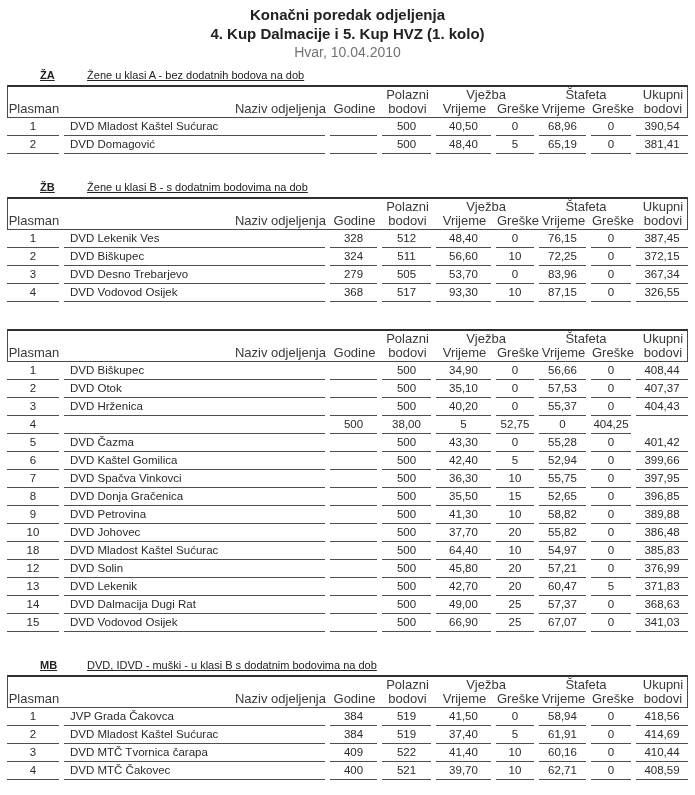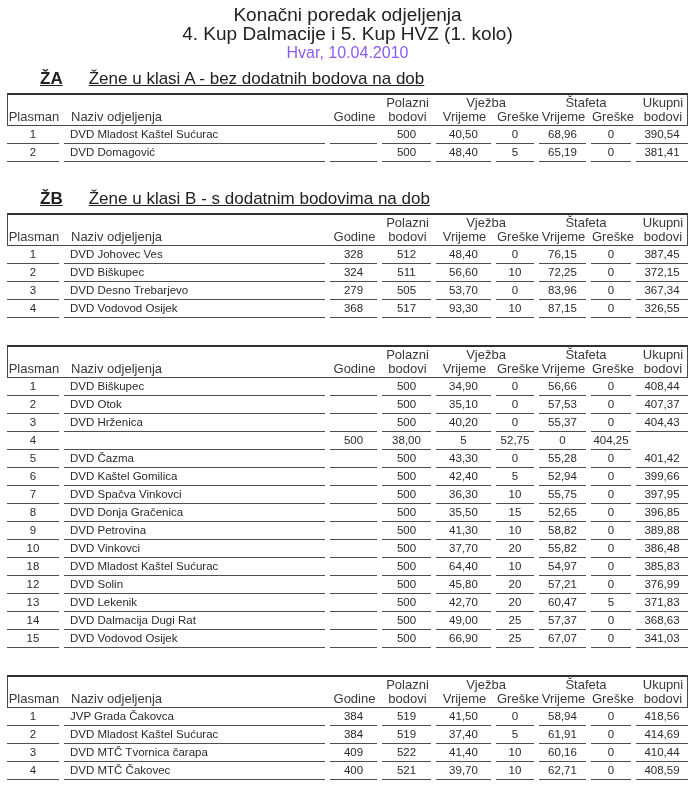--- a/index.html
+++ b/index.html
@@ -6,48 +6,48 @@
   html,body { width:695px; background:#ffffff; }
   body {
     font-family:"Liberation Sans","DejaVu Sans",sans-serif;
     color:#2e2e2e;
     -webkit-font-smoothing:antialiased;
   }
   .page { width:695px; height:795px; padding:5px 7px 0 7px; overflow:hidden; }
 
   
   .title-line1, .title-line2 {
-    text-align:center; font-weight:normal; font-size:19px; line-height:19px; color:#222;
+    text-align:center; font-weight:bold; font-size:15px; line-height:19px; color:#222;
   }
-  .date-line { text-align:center; font-size:16px; line-height:15px; margin-top:2px; color:#8b5cf6; }
+  .date-line { text-align:center; font-size:14px; line-height:15px; margin-top:2px; color:#737373; }
 
   
   .section { margin-top:27px; }
   .section:first-of-type { margin-top:9px; }
-  .sec-head { margin:0 0 4px 33px; font-size:17px; color:#222; }
+  .sec-head { margin:0 0 4px 33px; font-size:11px; color:#222; }
   .sec-code { font-weight:bold; text-decoration:underline; display:inline-block; min-width:44px; }
   .sec-title { text-decoration:underline; }
 
   
   .tbl { width:681px; --cols:52px 261px 47px 49px 55px 38px 47px 40px 52px; }
 
   .hdr {
     display:grid;
     grid-template-columns:var(--cols);
     column-gap:5px;
     border:1px solid #4a4a4a;
     border-top:2px solid #2f2f2f;
     padding:1px 0 1px 0;
     font-size:13px;
     color:#3a3a3a;
   }
   .hcell { height:14px; line-height:14px; text-align:center; white-space:nowrap; }
   .h-top { grid-row:1; }
   .h-bot { grid-row:2; }
-  .h-naziv { text-align:left; padding-left:6px; }
+  .h-naziv { text-align:right; padding-left:6px; }
   .gc1{grid-column:1} .gc2{grid-column:2} .gc3{grid-column:3} .gc4{grid-column:4}
   .gc5{grid-column:5} .gc6{grid-column:6} .gc7{grid-column:7} .gc8{grid-column:8} .gc9{grid-column:9}
   .span2-56{grid-column:5 / span 2} .span2-78{grid-column:7 / span 2}
 
   .row {
     display:grid;
     grid-template-columns:var(--cols);
     column-gap:5px;
     height:18px;
   }
@@ -138,21 +138,21 @@
         <span class="hcell h-bot gc4">bodovi</span>
         <span class="hcell h-bot gc5">Vrijeme</span>
         <span class="hcell h-bot gc6">Greške</span>
         <span class="hcell h-bot gc7">Vrijeme</span>
         <span class="hcell h-bot gc8">Greške</span>
         <span class="hcell h-bot gc9">bodovi</span>
       </div>
       <div class="tbl-body">
             <div class="row">
               <span class="cell c0">1</span>
-              <span class="cell c1">DVD Johovec Ves</span>
+              <span class="cell c1">DVD Lekenik Ves</span>
               <span class="cell c2">328</span>
               <span class="cell c3">512</span>
               <span class="cell c4">48,40</span>
               <span class="cell c5">0</span>
               <span class="cell c6">76,15</span>
               <span class="cell c7">0</span>
               <span class="cell c8">387,45</span>
             </div>
             <div class="row">
               <span class="cell c0">2</span>
@@ -303,21 +303,21 @@
               <span class="cell c2"></span>
               <span class="cell c3">500</span>
               <span class="cell c4">41,30</span>
               <span class="cell c5">10</span>
               <span class="cell c6">58,82</span>
               <span class="cell c7">0</span>
               <span class="cell c8">389,88</span>
             </div>
             <div class="row">
               <span class="cell c0">10</span>
-              <span class="cell c1">DVD Vinkovci</span>
+              <span class="cell c1">DVD Johovec</span>
               <span class="cell c2"></span>
               <span class="cell c3">500</span>
               <span class="cell c4">37,70</span>
               <span class="cell c5">20</span>
               <span class="cell c6">55,82</span>
               <span class="cell c7">0</span>
               <span class="cell c8">386,48</span>
             </div>
             <div class="row">
               <span class="cell c0">18</span>
@@ -372,20 +372,24 @@
               <span class="cell c5">25</span>
               <span class="cell c6">67,07</span>
               <span class="cell c7">0</span>
               <span class="cell c8">341,03</span>
             </div>
           </div>
     </div>
   </div>
 
   <div class="section">
+    <div class="sec-head">
+      <span class="sec-code">MB</span>
+      <span class="sec-title">DVD, IDVD - muški - u klasi B s dodatnim bodovima na dob</span>
+    </div>
     <div class="tbl">
       <div class="hdr">
         <span class="hcell h-top gc4">Polazni</span>
         <span class="hcell h-top span2-56">Vježba</span>
         <span class="hcell h-top span2-78">Štafeta</span>
         <span class="hcell h-top gc9">Ukupni</span>
 
         <span class="hcell h-bot gc1">Plasman</span>
         <span class="hcell h-bot gc2 h-naziv">Naziv odjeljenja</span>
         <span class="hcell h-bot gc3">Godine</span>

